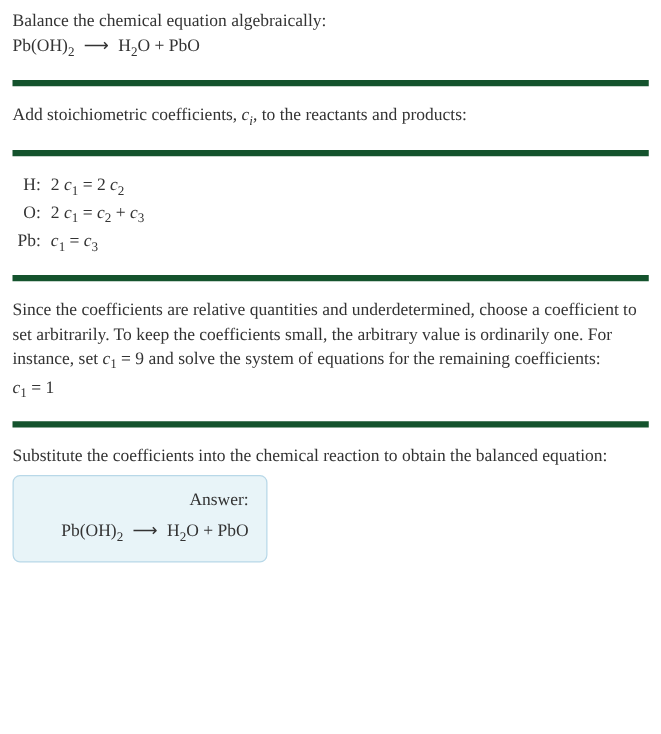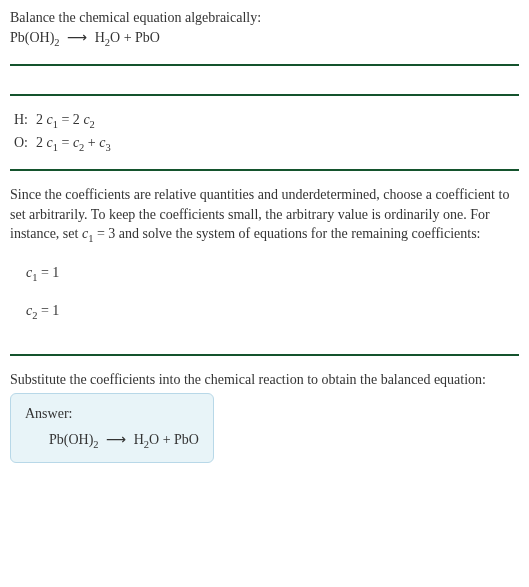--- a/index.html
+++ b/index.html
@@ -11,21 +11,21 @@
       font-family: Georgia, 'Times New Roman', serif;
       background: #ffffff;
       color: #333333;
       width: 529px;
       padding: 8px 10px;
       font-size: 14px;
       line-height: 1.4;
     }
     .section {
       padding-bottom: 14px;
-      border-bottom: 2px solid #14532d;
+      border-bottom: 5px solid #14532d;
       margin-bottom: 14px;
     }
     .section.last {
       border-bottom: none;
       margin-bottom: 8px;
       padding-bottom: 8px;
     }
     .sub {
       vertical-align: sub;
       font-size: 0.75em;
@@ -47,74 +47,81 @@
     .eq-table td:first-child {
       text-align: right;
     }
     .answer-box {
       display: inline-block;
       background: #e8f4f8;
       border: 1px solid #b8d8e8;
       border-radius: 6px;
       padding: 10px 14px;
       margin-top: 4px;
+      text-align: right;
     }
     .answer-label {
       margin-bottom: 6px;
     }
     .answer-eq {
       padding-left: 24px;
     }
     .coeff-line {
-      margin: 16px;
+      margin: 0;
     }
   </style>
 </head>
 <body>
 
 <div class="section">
   <div>Balance the chemical equation algebraically:</div>
   <div>
     <span>Pb(OH)</span><span class="sub">2</span>
     <span class="arrow">⟶</span>
     <span>H</span><span class="sub">2</span><span>O + PbO</span>
   </div>
 </div>
 
 <div class="section">
+  <div>
+    <span>Add stoichiometric coefficients, </span><span class="italic">c</span><span class="sub italic">i</span><span>, to the reactants and products:</span>
+  </div>
 </div>
 
 <div class="section">
   <table class="eq-table">
     <tbody>
         <tr>
       <td>H:</td>
       <td>
         <span>2 </span><span class="italic">c</span><span class="sub">1</span><span> = 2 </span><span class="italic">c</span><span class="sub">2</span>
       </td>
     </tr>
     <tr>
       <td>O:</td>
       <td>
         <span>2 </span><span class="italic">c</span><span class="sub">1</span><span> = </span><span class="italic">c</span><span class="sub">2</span><span> + </span><span class="italic">c</span><span class="sub">3</span>
       </td>
     </tr>
+    <tr>
+      <td>Pb:</td>
+      <td>
+        <span class="italic">c</span><span class="sub">1</span><span> = </span><span class="italic">c</span><span class="sub">3</span>
+      </td>
+    </tr>
   </tbody>
     </table>
 </div>
 
 <div class="section">
   <div>
-    <span>Since the coefficients are relative quantities and underdetermined, choose a coefficient to set arbitrarily. To keep the coefficients small, the arbitrary value is ordinarily one. For instance, set </span><span class="italic">c</span><span class="sub">1</span><span> = 3 and solve the system of equations for the remaining coefficients:</span>
+    <span>Since the coefficients are relative quantities and underdetermined, choose a coefficient to set arbitrarily. To keep the coefficients small, the arbitrary value is ordinarily one. For instance, set </span><span class="italic">c</span><span class="sub">1</span><span> = 9 and solve the system of equations for the remaining coefficients:</span>
   </div>
   <div class="coeff-line">
     <span class="italic">c</span><span class="sub">1</span><span> = 1</span>
-  </div>
-  <div class="coeff-line">
-    <span class="italic">c</span><span class="sub">2</span><span> = 1</span>
   </div>
 </div>
 
 <div class="section last">
   <div>Substitute the coefficients into the chemical reaction to obtain the balanced equation:</div>
   <div class="answer-box">
     <div class="answer-label">Answer:</div>
     <div class="answer-eq">
       <span>Pb(OH)</span><span class="sub">2</span>
       <span class="arrow">⟶</span>

